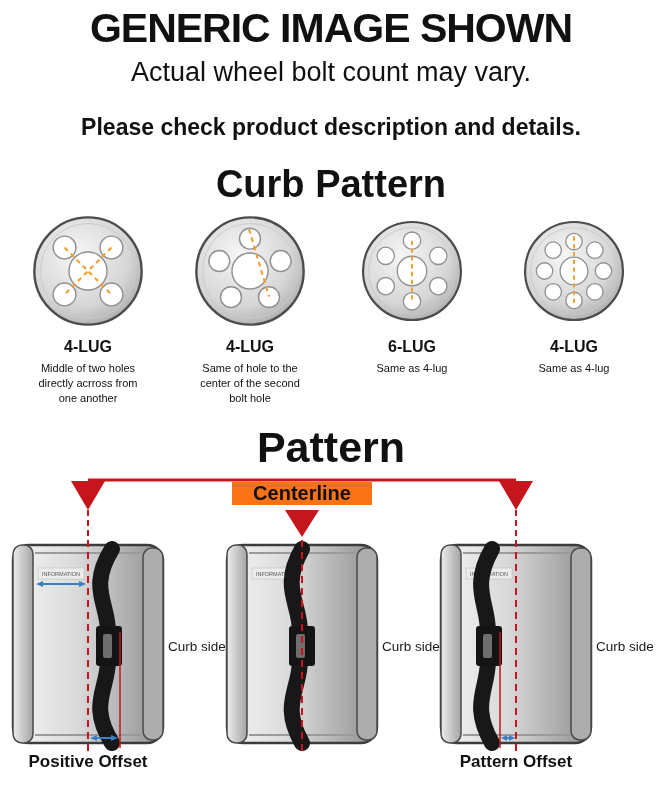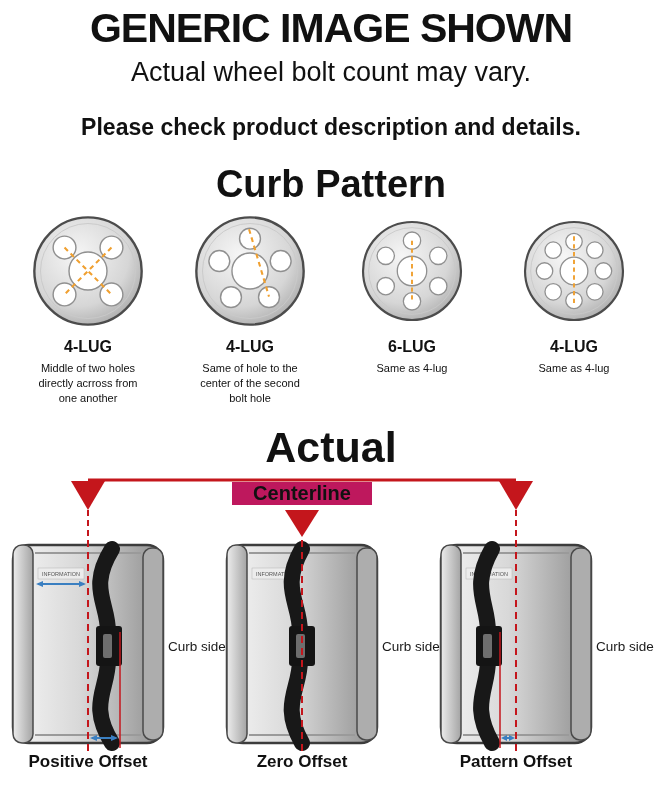--- a/index.html
+++ b/index.html
@@ -17,21 +17,21 @@
   .bolt-col{width:156px;display:flex;flex-direction:column;align-items:center;}
   .bolt-wheel-wrap{height:118px;display:flex;align-items:center;justify-content:center;}
   .bolt-label{font-size:16px;font-weight:700;margin-top:8px;}
   .bolt-desc{font-size:11px;line-height:1.35;text-align:center;margin-top:5px;max-width:118px;}
 
   .offset-title{font-size:43px;font-weight:800;text-align:center;margin-top:18px;}
 
   .centerline-assembly{position:relative;height:66px;margin-top:2px;}
   .centerline-label{
     position:absolute;left:232px;top:8px;width:140px;text-align:center;
-    font-size:20px;font-weight:600;background:#be185d;line-height:1.15;
+    font-size:20px;font-weight:600;background:#f97316;line-height:1.15;
   }
 
   .offset-row{display:flex;padding-left:8px;}
   .offset-unit{width:214px;display:flex;flex-direction:column;}
   .unit-top{display:flex;align-items:center;}
   .curb-label{width:54px;text-align:center;font-size:13.5px;white-space:nowrap;color:#1a1a1a;}
   .offset-label{width:160px;text-align:center;font-size:17px;font-weight:700;}
 </style>
 </head>
 <body>
@@ -152,21 +152,21 @@
           <line x1="60" y1="20" x2="60" y2="100" stroke="#f0a030" stroke-width="2.2" stroke-dasharray="5 4"></line>
         </g>
       </svg>
     </div>
     <div class="bolt-label">4-LUG</div>
     <div class="bolt-desc">Same as 4-lug</div>
   </div>
 
 </div>
 
-<div class="offset-title">Actual</div>
+<div class="offset-title">Pattern</div>
 
 <div class="centerline-assembly">
   <svg width="662" height="66" viewBox="0 0 662 66">
     <line x1="88" y1="6" x2="516" y2="6" stroke="#c4161c" stroke-width="3"></line>
     <polygon points="71,7 105,7 88,36" fill="#c4161c"></polygon>
     <line x1="88" y1="36" x2="88" y2="66" stroke="#c4161c" stroke-width="2" stroke-dasharray="6 4"></line>
     <polygon points="499,7 533,7 516,36" fill="#c4161c"></polygon>
     <line x1="516" y1="36" x2="516" y2="66" stroke="#c4161c" stroke-width="2" stroke-dasharray="6 4"></line>
     <polygon points="285,36 319,36 302,63" fill="#c4161c"></polygon>
   </svg>
@@ -220,21 +220,20 @@
         <text x="53" y="36" text-anchor="middle" font-size="5.5" fill="#555">INFORMATION</text>
         <g>
           <path d="M 80 9 C 58 48, 78 62, 78 92 L 78 120 C 78 150, 58 164, 80 203" stroke="#181818" stroke-width="16" fill="none" stroke-linecap="round"></path>
           <rect x="67" y="86" width="26" height="40" rx="3" fill="#141414"></rect>
           <rect x="74" y="94" width="9" height="24" rx="2" fill="#6e6e6e"></rect>
         </g>
         <line x1="80" y1="0" x2="80" y2="212" stroke="#c4161c" stroke-width="2" stroke-dasharray="7 5"></line>
       </svg>
       <div class="curb-label">Curb side</div>
     </div>
-    <div class="offset-label">Zero Offset</div>
   </div>
 
   <div class="offset-unit">
     <div class="unit-top">
       <svg viewBox="0 0 160 212" width="160" height="212">
         <rect x="5" y="5" width="150" height="198" rx="16" fill="url(#barrelGrad)" stroke="#3c3c3c" stroke-width="2.5"></rect>
         <rect x="5" y="5" width="20" height="198" rx="9" fill="url(#flangeGrad)" stroke="#4a4a4a" stroke-width="1.5"></rect>
         <rect x="135" y="8" width="20" height="192" rx="9" fill="#adadad" stroke="#4a4a4a" stroke-width="1.5"></rect>
         <line x1="27" y1="13" x2="133" y2="13" stroke="#9a9a9a" stroke-width="2"></line>
         <line x1="27" y1="195" x2="133" y2="195" stroke="#9a9a9a" stroke-width="2"></line>

